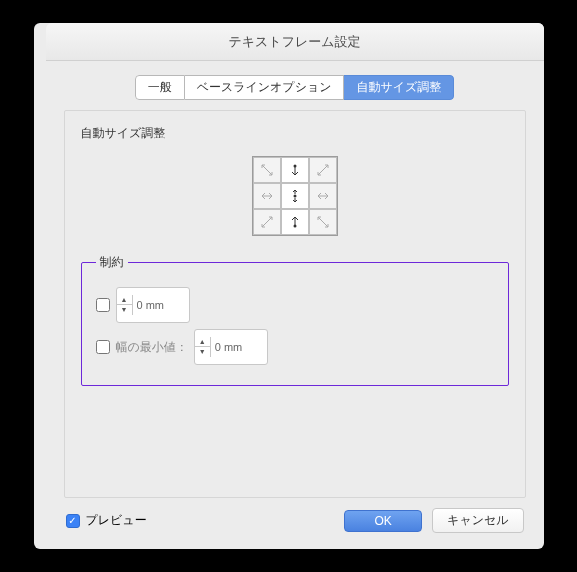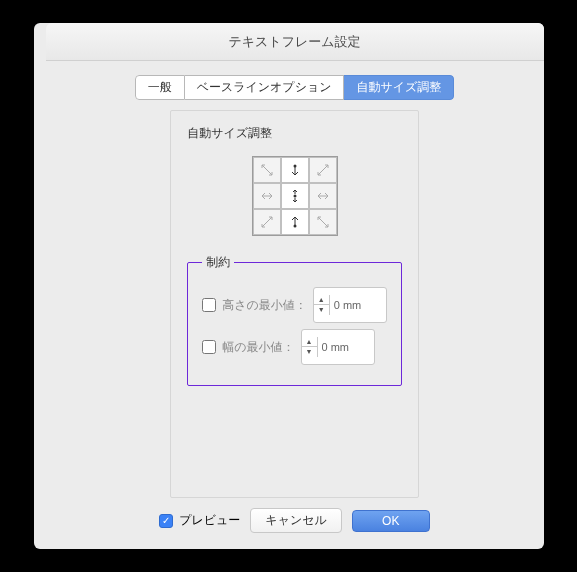--- a/index.html
+++ b/index.html
@@ -31,21 +31,20 @@
       justify-content: center;
       border-radius: 6px 6px 0 0;
       background: linear-gradient(#f6f6f6, #e8e8e8);
     }
     .titlebar span { font-size: 13px; color: #4a4a4a; }
     .content {
       flex: 1;
       padding: 14px 18px 16px 18px;
       display: flex;
       flex-direction: column;
-      align-items: center;
     }
     .tabs {
       display: flex;
       justify-content: center;
       margin-bottom: 10px;
     }
     .tabgroup {
       display: flex;
       border-radius: 4px;
       overflow: hidden;
@@ -301,21 +300,20 @@
               </svg>
           </div>
         </div>
       </div>
 
       <fieldset class="constraints">
         <legend>制約</legend>
 
         <div class="checkrow">
           <input type="checkbox" style="">
-          <span class="checklabel">高さの最小値：</span>
           <div class="spinner">
             <div class="btns">
               <span>▲</span>
               <span>▼</span>
             </div>
             <input type="text" value="0 mm" style="">
           </div>
         </div>
 
         <div class="checkrow">
@@ -333,18 +331,18 @@
       </fieldset>
 
     </div>
 
     <div class="footer">
       <div class="left">
         <div class="checkbox-preview">✓</div>
         <span>プレビュー</span>
       </div>
       <div class="spacer"></div>
+      <div class="btn primary">OK</div>
       <div class="btn">キャンセル</div>
-      <div class="btn primary">OK</div>
     </div>
 
   </div>
 </div>
 
 </body></html>

